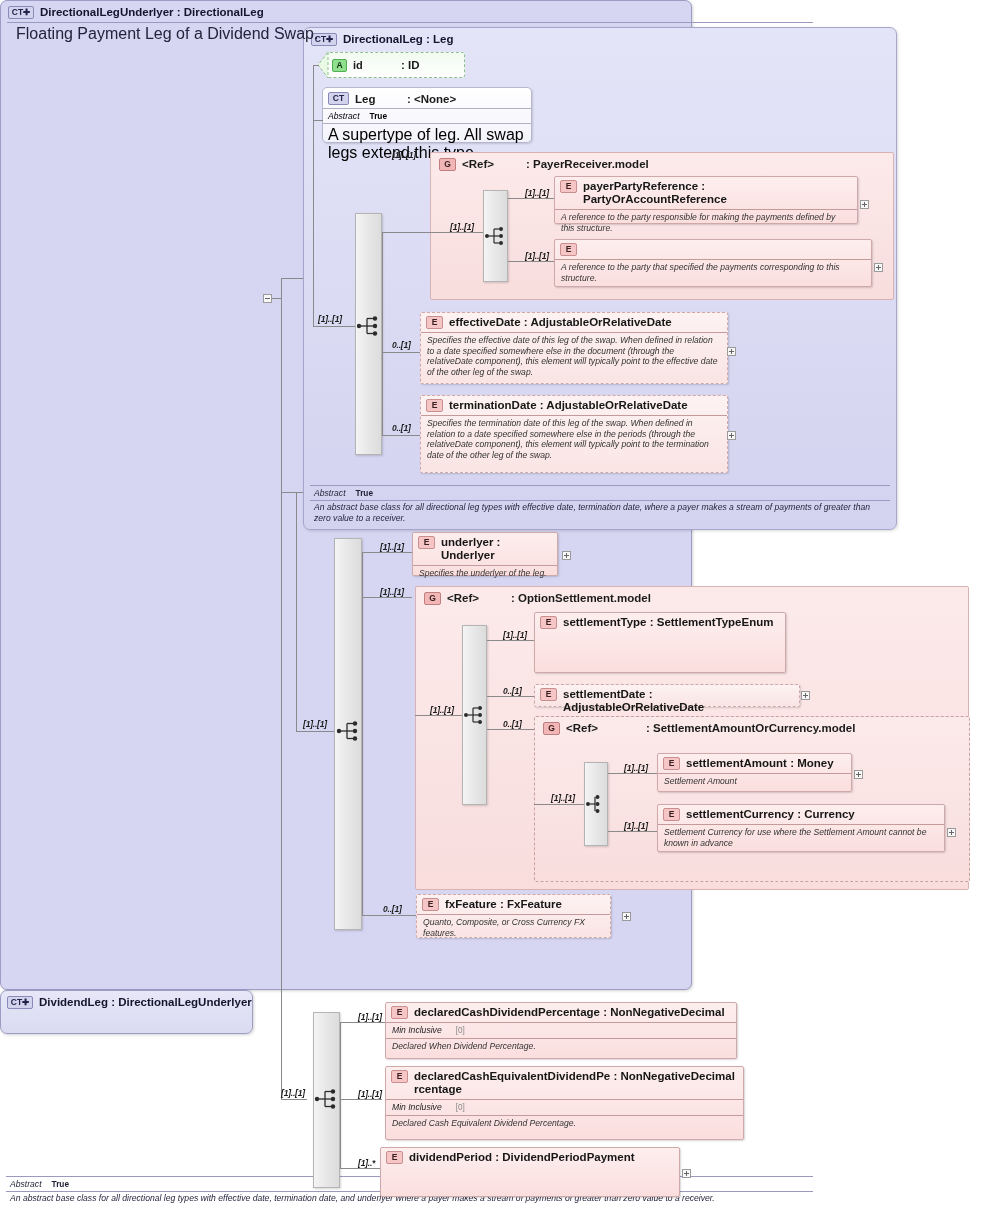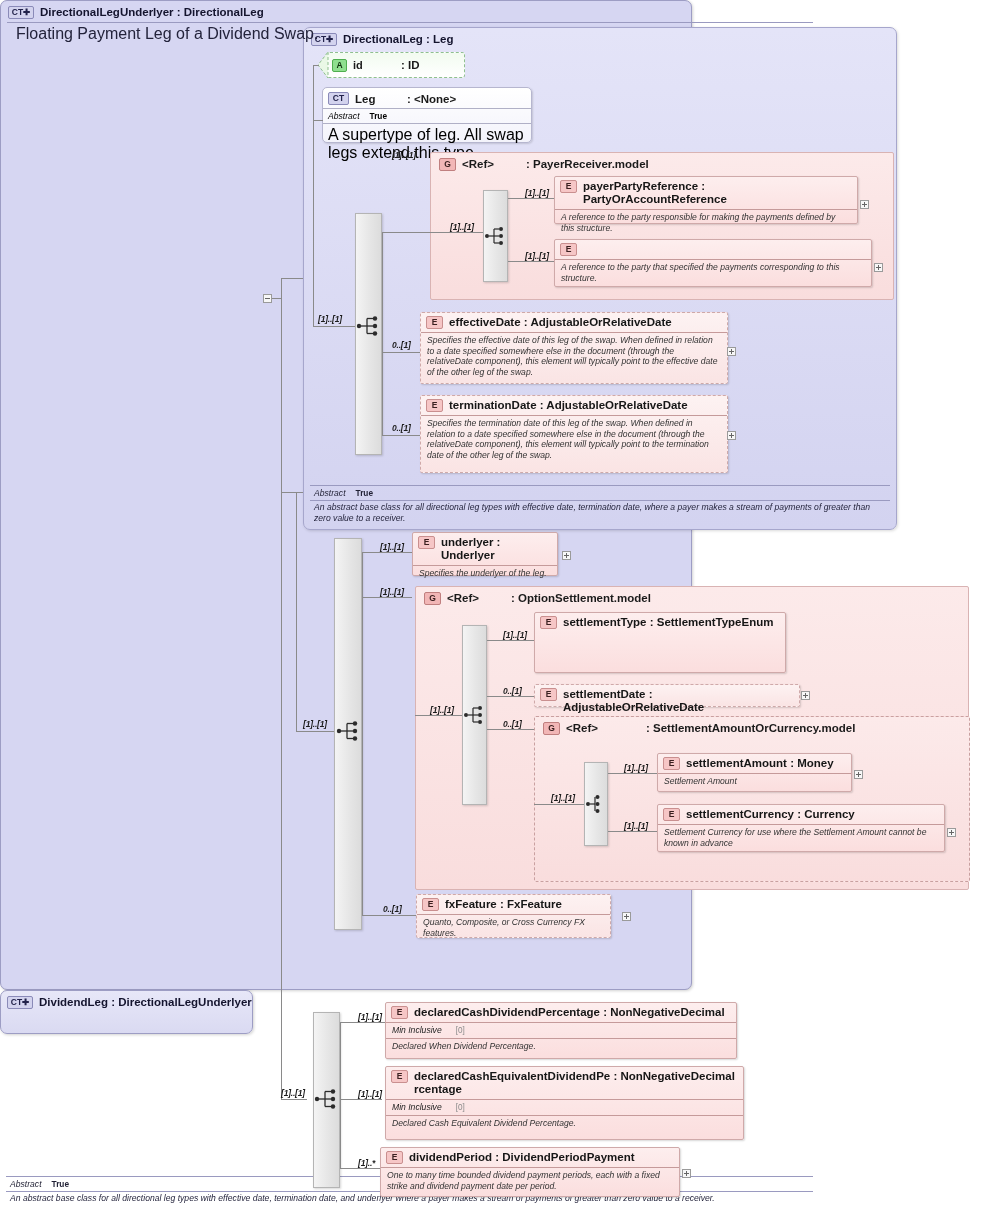--- a/index.html
+++ b/index.html
@@ -305,21 +305,21 @@
     <div class="row desc">Specifies the effective date of this leg of the swap. When defined in relation to a date specified somewhere else in the document (through the relativeDate component), this element will typically point to the effective date of the other leg of the swap.</div>
   </div>
   <div class="plus" style="left:727px;top:347px;"></div>
   <div class="card" style="left:392px;top:340px;">0..[1]</div>
 
   <div class="node e-node dashed" style="left:420px;top:395px;width:308px;height:78px;">
     <div class="hdr">
       <span class="chip E">E</span>
       <span>terminationDate : AdjustableOrRelativeDate</span>
     </div>
-    <div class="row desc">Specifies the termination date of this leg of the swap. When defined in relation to a date specified somewhere else in the document (through the relativeDate component), this element will typically point to the termination date of the other leg of the swap.</div>
+    <div class="row desc">Specifies the termination date of this leg of the swap. When defined in relation to a date specified somewhere else in the periods (through the relativeDate component), this element will typically point to the termination date of the other leg of the swap.</div>
   </div>
   <div class="plus" style="left:727px;top:431px;"></div>
   <div class="card" style="left:392px;top:423px;">0..[1]</div>
 
   <div class="compbar" style="left:334px;top:538px;width:28px;height:392px;"></div>
   <svg class="compicon" style="left:336px;top:720px;width:26px;height:22px;">
     <circle cx="3" cy="11" r="2.2" fill="#2b2b2b"></circle>
     <line x1="5" y1="11" x2="11" y2="11" stroke="#2b2b2b" stroke-width="1.3"></line>
     <line x1="11" y1="3.5" x2="11" y2="18.5" stroke="#2b2b2b" stroke-width="1.3"></line>
     <line x1="11" y1="3.5" x2="17" y2="3.5" stroke="#2b2b2b" stroke-width="1.3"></line>
@@ -493,17 +493,16 @@
       <span style="font-size:8.2px;color:#8b8b8b;">[0]</span>
     </div>
     <div class="row desc">Declared Cash Equivalent Dividend Percentage.</div>
   </div>
 
   <div class="node e-node" style="left:380px;top:1147px;width:300px;height:50px;">
     <div class="hdr">
       <span class="chip E">E</span>
       <span>dividendPeriod : DividendPeriodPayment</span>
     </div>
-    <div class="row desc">One to many time bounded dividend payment periods, each with a fixed strike and dividend payment date per period.</div>
   </div>
   <div class="plus" style="left:682px;top:1169px;"></div>
 
 </div>
 
 </body></html>

